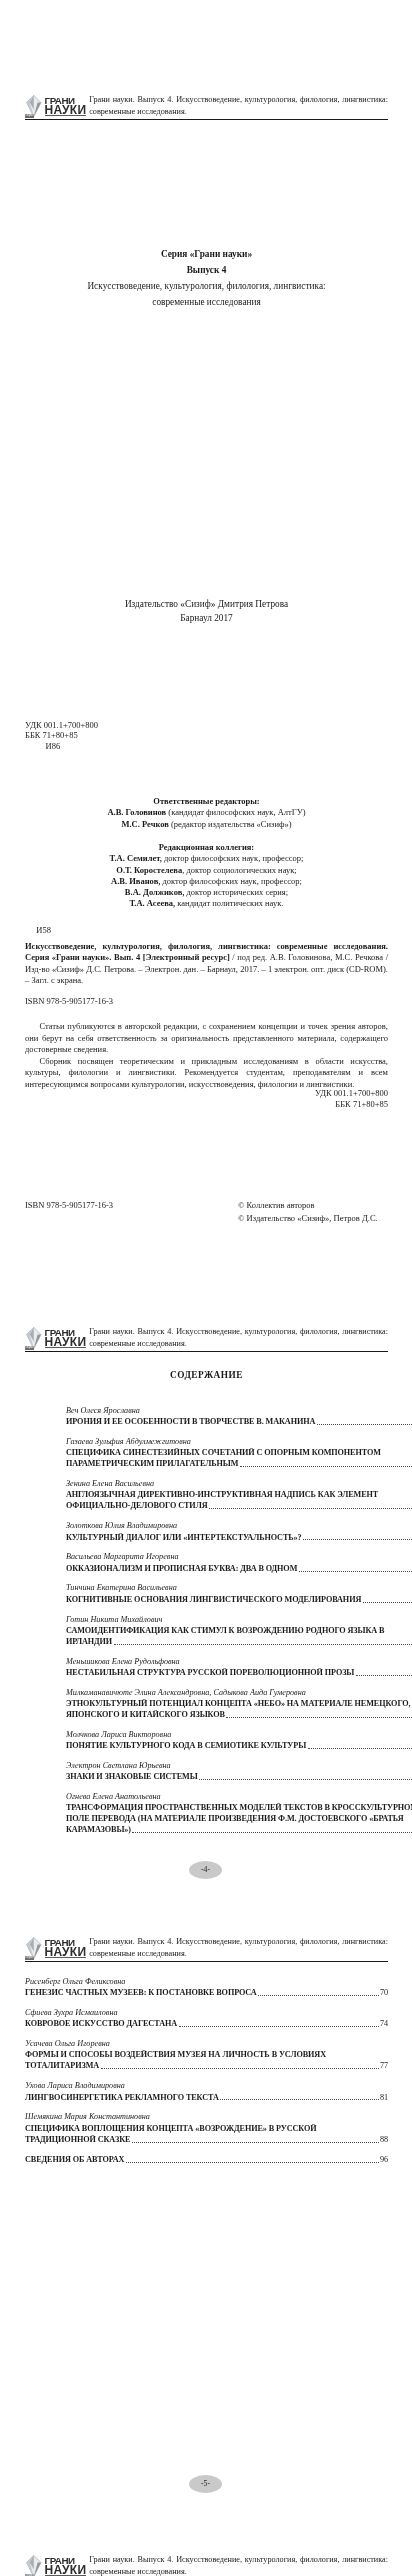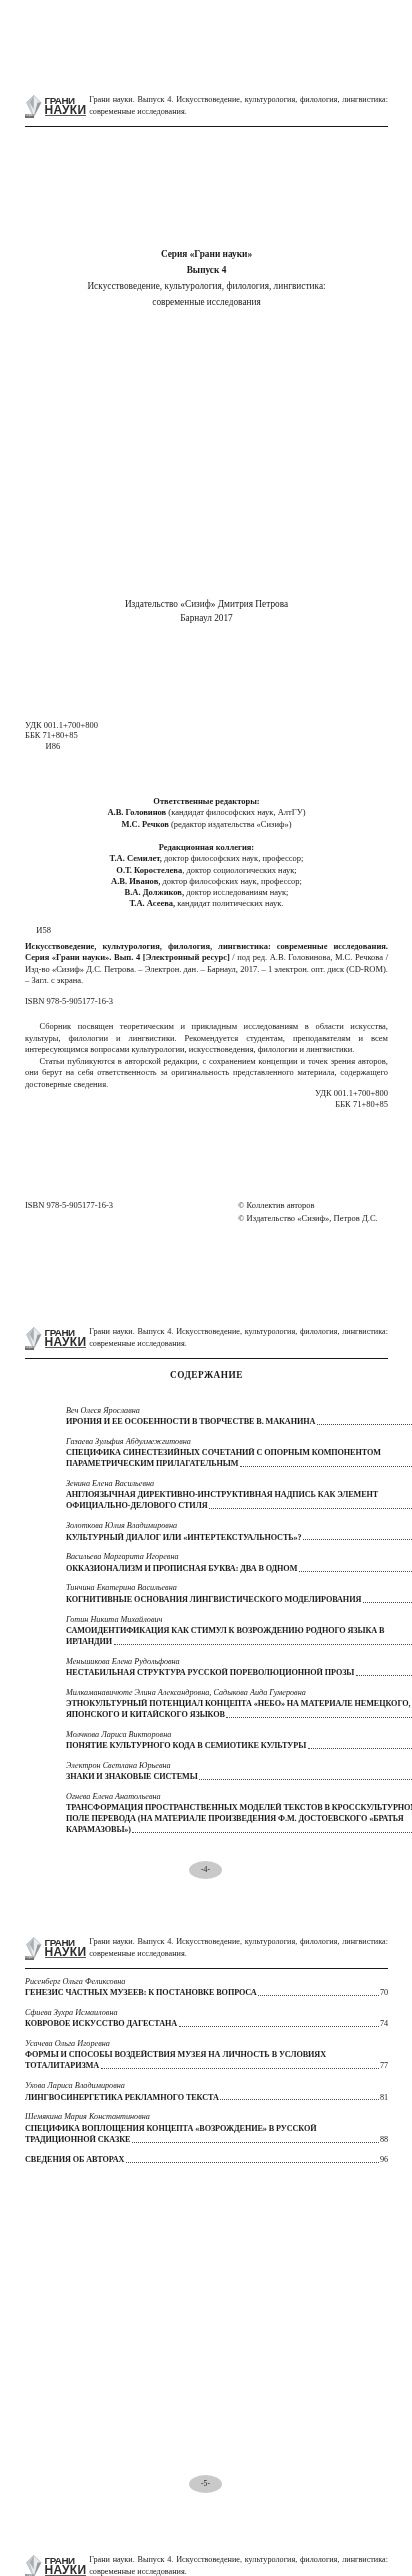--- a/index.html
+++ b/index.html
@@ -3,21 +3,21 @@
 <meta charset="utf-8">
 <style>
   html,body{margin:0;padding:0;background:#9a9a9a;}
   .page{position:relative;width:412px;height:3781px;background:#ffffff;margin:0 auto;
         font-family:"Liberation Serif","DejaVu Serif",serif;color:#1a1a1a;overflow:hidden;}
   .abs{position:absolute;left:25px;width:363px;}
   .center{text-align:center;}
   .bold{font-weight:bold;}
 
   
-  .hstrip{display:flex;gap:6.2px;align-items:flex-start;border-bottom:1.5px solid #181818;padding-bottom:8px;}
+  .hstrip{display:flex;gap:6.2px;align-items:flex-start;border-bottom:1.5px solid #181818;padding-bottom:1px;}
   .logo{display:flex;align-items:center;gap:2.1px;width:58px;flex:none;}
   .gemwrap{position:relative;width:17.5px;height:24px;flex:none;}
   .logo-series{position:absolute;bottom:0.5px;left:0;background:#6a6f73;color:#fff;
                font-family:"Liberation Sans",sans-serif;font-size:3.1px;line-height:3.6px;padding:0 0.5px;}
   .logo-text{display:flex;flex-direction:column;justify-content:center;}
   .logo-t1{font-family:"Liberation Sans",sans-serif;font-weight:bold;font-size:9.8px;line-height:9.8px;letter-spacing:-0.5px;color:#2d2d2d;}
   .logo-t2{font-family:"Liberation Sans",sans-serif;font-weight:bold;font-size:12px;line-height:9.3px;letter-spacing:0.3px;color:#2d2d2d;border-bottom:1px solid #5a5a5a;align-self:flex-start;}
   .htext{flex:1;font-size:8.2px;line-height:12px;text-align:justify;}
 
   
@@ -95,37 +95,37 @@
     <div class="bold">Ответственные редакторы:</div>
     <div><span class="bold">А.В. Головинов</span><span> (кандидат философских наук, АлтГУ)</span></div>
     <div><span class="bold">М.С. Речков</span><span> (редактор издательства «Сизиф»)</span></div>
   </div>
 
   <div class="abs center edblock" style="top:842px;">
     <div class="bold">Редакционная коллегия:</div>
     <div><span class="bold">Т.А.  Семилет,</span><span> доктор философских наук, профессор;</span></div>
     <div><span class="bold">О.Т. Коростелева</span><span>, доктор социологических наук;</span></div>
     <div><span class="bold">А.В.  Иванов,</span><span> доктор философских наук, профессор;</span></div>
-    <div><span class="bold">В.А.  Должиков,</span><span> доктор исследованиям наук;</span></div>
+    <div><span class="bold">В.А.  Должиков,</span><span> доктор исторических серия;</span></div>
     <div><span class="bold">Т.А.  Асеева,</span><span> кандидат политических наук.</span></div>
   </div>
 
   <div class="abs udk" style="top:925px;padding-left:11.3px;">
     <div>И58</div>
   </div>
 
   <div class="abs bibpara" style="top:941px;">
     <span class="bold">Искусствоведение, культурология, филология, лингвистика: современные исследования. Серия «Грани науки». Вып. 4  [Электронный ресурс]</span><span> / под ред. А.В. Головинова, М.С. Речкова / Изд-во «Сизиф» Д.С. Петрова. – Электрон. дан. – Барнаул, 2017. – 1 электрон. опт. диск (CD-ROM). – Загл. с экрана.</span>
   </div>
 
   <div class="abs isbn" style="top:996px;">ISBN 978-5-905177-16-3</div>
 
   <div class="abs anno" style="top:1021px;">
+    <p>Статьи публикуются в авторской редакции, с сохранением концепции и точек зрения авторов, они берут на себя ответственность за оригинальность представленного материала, содержащего достоверные сведения.</p>
     <p>Сборник посвящен теоретическим и прикладным исследованиям в области искусства, культуры, филологии и лингвистики. Рекомендуется студентам, преподавателям и всем интересующимся вопросами культурологии, искусствоведения, филологии и лингвистики.</p>
-    <p>Статьи публикуются в авторской редакции, с сохранением концепции и точек зрения авторов, они берут на себя ответственность за оригинальность представленного материала, содержащего достоверные сведения.</p>
   </div>
 
   <div class="abs udkright" style="top:1088px;">
     <div>УДК 001.1+700+800</div>
     <div>ББК 71+80+85</div>
   </div>
 
   <div class="abs cr-row" style="top:1199px;">
     <span>ISBN 978-5-905177-16-3</span>
     <span class="cr-right">

